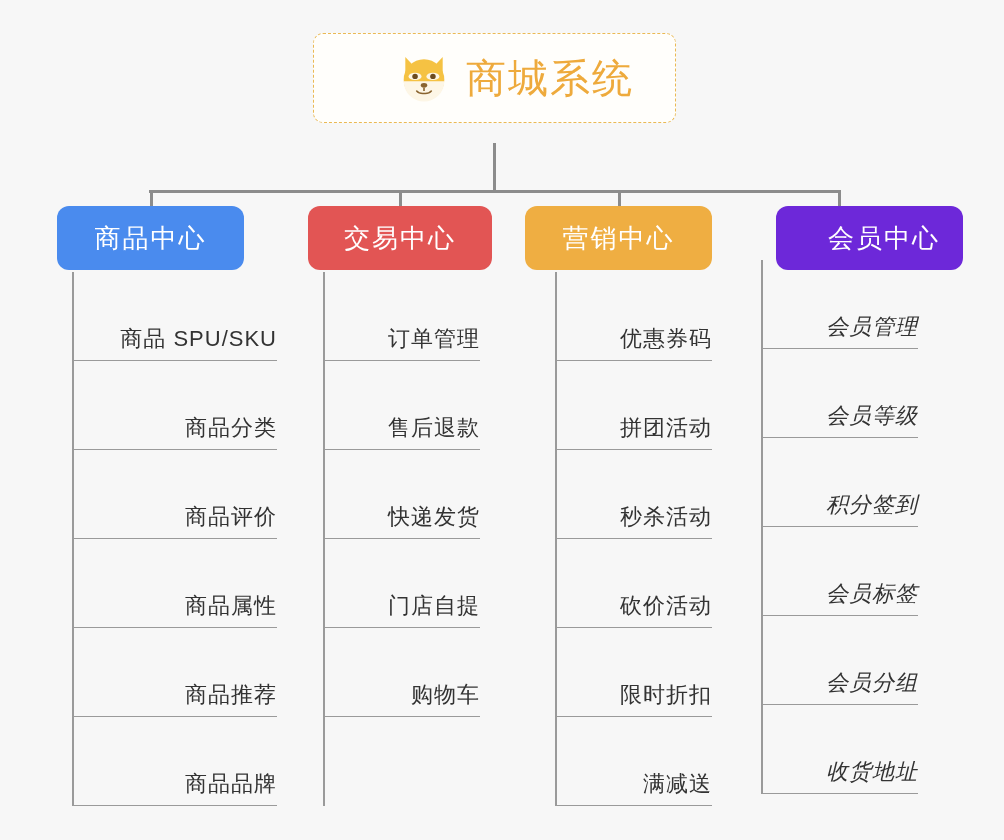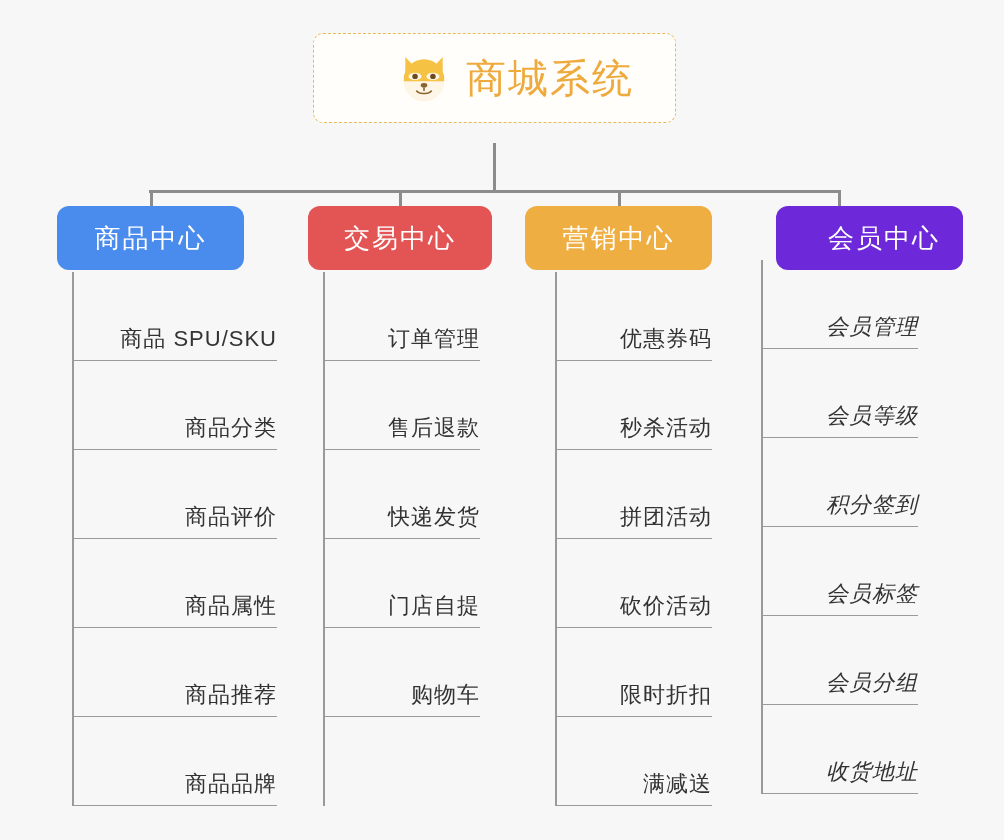--- a/index.html
+++ b/index.html
@@ -174,26 +174,26 @@
         <div class="leaf">
           <span class="leaf-label">购物车</span>
         </div>
       </div>
       <div class="branch-col" style="left: 541px; top: 272px; width: 157px; margin-left: 14px;">
         <div class="spine" style="height: 534px; background: rgb(154, 154, 154);"></div>
         <div class="leaf">
           <span class="leaf-label">优惠券码</span>
         </div>
         <div class="leaf">
+          <span class="leaf-label">拼团活动</span>
+        </div>
+        <div class="leaf">
           <span class="leaf-label">秒杀活动</span>
         </div>
         <div class="leaf">
-          <span class="leaf-label">拼团活动</span>
-        </div>
-        <div class="leaf">
           <span class="leaf-label">砍价活动</span>
         </div>
         <div class="leaf">
           <span class="leaf-label">限时折扣</span>
         </div>
         <div class="leaf">
           <span class="leaf-label">满减送</span>
         </div>
       </div>
       <div class="branch-col" style="left: 761px; top: 260px; width: 157px; font-style: italic;">

